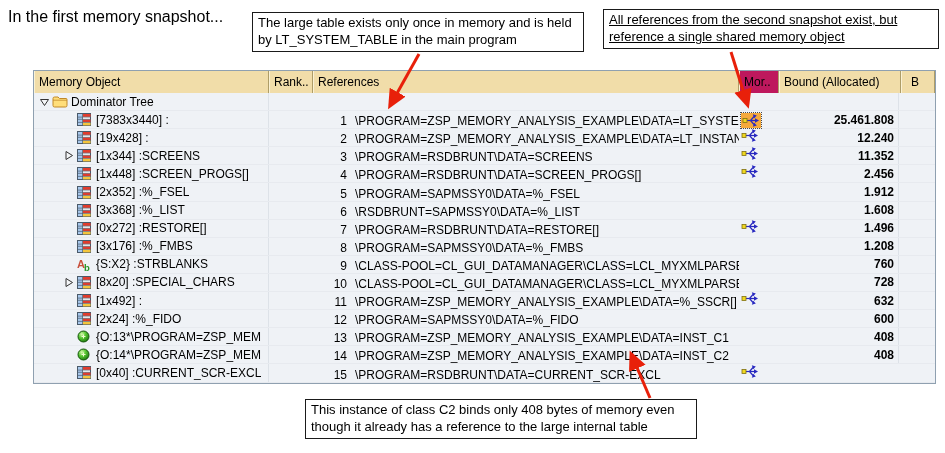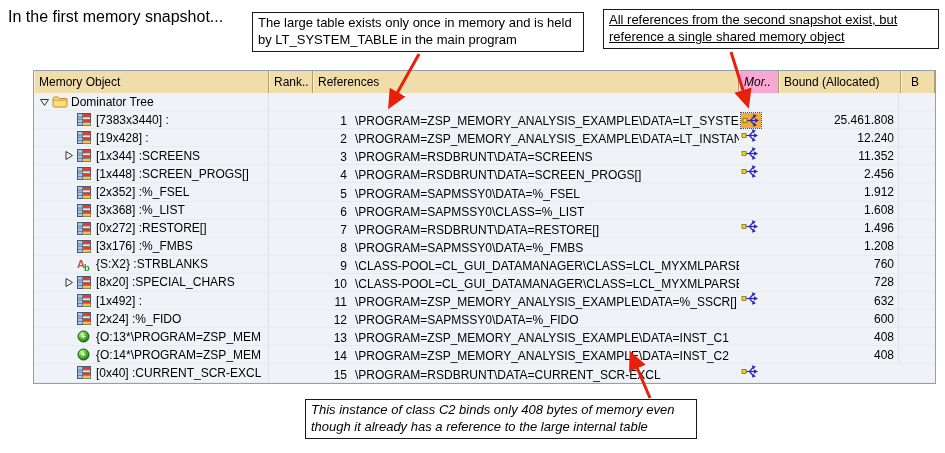--- a/index.html
+++ b/index.html
@@ -7,21 +7,21 @@
     width:945px; height:453px; position:relative; overflow:hidden;
     background:#ffffff; font-family:"Liberation Sans", sans-serif; color:#000;
   }
   .intro { position:absolute; left:8px; top:8px; font-size:16px; }
   .ann {
     position:absolute; background:#fff; border:1px solid #1a1a1a;
     font-size:13px; line-height:1.3; padding:2px 5px; box-sizing:border-box;
   }
   #ann1 { left:252px; top:12px; width:332px; }
   #ann2 { left:603px; top:9px;  width:336px;text-decoration:underline; }
-  #ann3 { left:305px; top:399px; width:392px;font-style:italic; }
+  #ann3 { left:305px; top:399px; width:392px; }
   svg.arrows { position:absolute; left:0; top:0; pointer-events:none; }
 
   .grid {
     position:absolute; left:33px; top:70px; width:901px; height:312px;
     border:1px solid #8FA0B0; background:#EFF2F6; box-sizing:content-box;
   }
   .hdr { display:flex; height:22px; background:#9AA9B8; }
   .hcell {
     background:#F1DDA9; font-size:12px; white-space:nowrap; overflow:hidden;
     padding:4px 3px 0 4px; box-sizing:border-box; height:22px;
@@ -40,40 +40,40 @@
   .exp { width:13px; flex:none; display:inline-flex; align-items:center; }
   .oicon { width:16px; flex:none; display:inline-flex; align-items:center; margin-right:3px; }
   .olabel { overflow:hidden; white-space:nowrap; }
   .c-rank { width:80px; flex:none; text-align:right; padding-right:2px; box-sizing:border-box; }
   .c-ref  { width:390px; flex:none; padding-left:6px; box-sizing:border-box;
             overflow:hidden; white-space:nowrap; }
   .c-mor  { width:40px; flex:none; display:flex; align-items:center; padding-left:2px;
             box-sizing:border-box; }
   .c-bound{ width:120px; flex:none; text-align:right; padding-right:4px; box-sizing:border-box;
             border-right:1px solid #DDE2E8; height:100%; display:flex; align-items:center;
-            justify-content:flex-end; }
+            justify-content:flex-end;font-weight:bold; }
   .c-x { flex:1; }
   .mor-sel { background:#F5A93C; outline:1px dotted #4a4a4a; display:inline-flex;
              padding:0 1px; }
 </style>
 </head>
 <body>
 
 <div class="intro">In the first memory snapshot...</div>
 
 <div class="ann" id="ann1">The large table exists only once in memory and is held by LT_SYSTEM_TABLE  in the main program</div>
 <div class="ann" id="ann2">All references from the second snapshot exist, but reference a single shared memory object</div>
 <div class="ann" id="ann3">This instance of class C2 binds only 408 bytes of memory even though it already has a reference to the large internal table</div>
 
 <div class="grid">
   <div class="hdr">
     <div class="hcell h0" style="background: rgb(241, 221, 169);">Memory Object</div>
     <div class="hcell h1" style="background: rgb(241, 221, 169);">Rank..</div>
     <div class="hcell h2" style="background: rgb(241, 221, 169);">References</div>
-    <div class="hcell h3" style="background: #f9a8d4; font-style: italic;">Mor..</div>
+    <div class="hcell h3" style="background: #be185d;">Mor..</div>
     <div class="hcell h4" style="background: rgb(241, 221, 169);">Bound (Allocated)</div>
     <div class="hcell h5" style="background: rgb(241, 221, 169);">B</div>
   </div>
 
   <div class="tbody">
     <div class="row">
       <div class="c-obj root">
         <span class="exp">
           <svg width="11" height="10">
               <polygon points="1.5,2.5 9.5,2.5 5.5,8.5" fill="#F4F6F8" stroke="#333" stroke-width="1"></polygon>
@@ -291,21 +291,21 @@
               <rect x="6" y="9.6" width="7.5" height="2.8" fill="#F5C63C"></rect>
               <line x1="5.5" y1="1" x2="5.5" y2="12" stroke="#4A5A6A" stroke-width="0.8"></line>
               <line x1="1" y1="4.1" x2="13" y2="4.1" stroke="#4A5A6A" stroke-width="0.7"></line>
               <line x1="1" y1="6.3" x2="13" y2="6.3" stroke="#4A5A6A" stroke-width="0.7"></line>
               <line x1="1" y1="9.4" x2="13" y2="9.4" stroke="#4A5A6A" stroke-width="0.7"></line>
             </svg>
           </span>
           <span class="olabel">[3x368] :%_LIST</span>
         </div>
         <div class="c-rank">6</div>
-        <div class="c-ref">\PROGRAM=SAPMSSY0\CLASS=%_LIST</div>
+        <div class="c-ref">\RSDBRUNT=SAPMSSY0\DATA=%_LIST</div>
         <div class="c-mor"></div>
         <div class="c-bound">1.608</div>
         <div class="c-x"></div>
       </div>
       <div class="row">
         <div class="c-obj">
           <span class="exp"></span>
           <span class="oicon">
             <svg width="14" height="13" viewBox="0 0 14 13">
               <rect x="0.5" y="0.5" width="13" height="12" fill="#fff" stroke="#4A5A6A"></rect>

